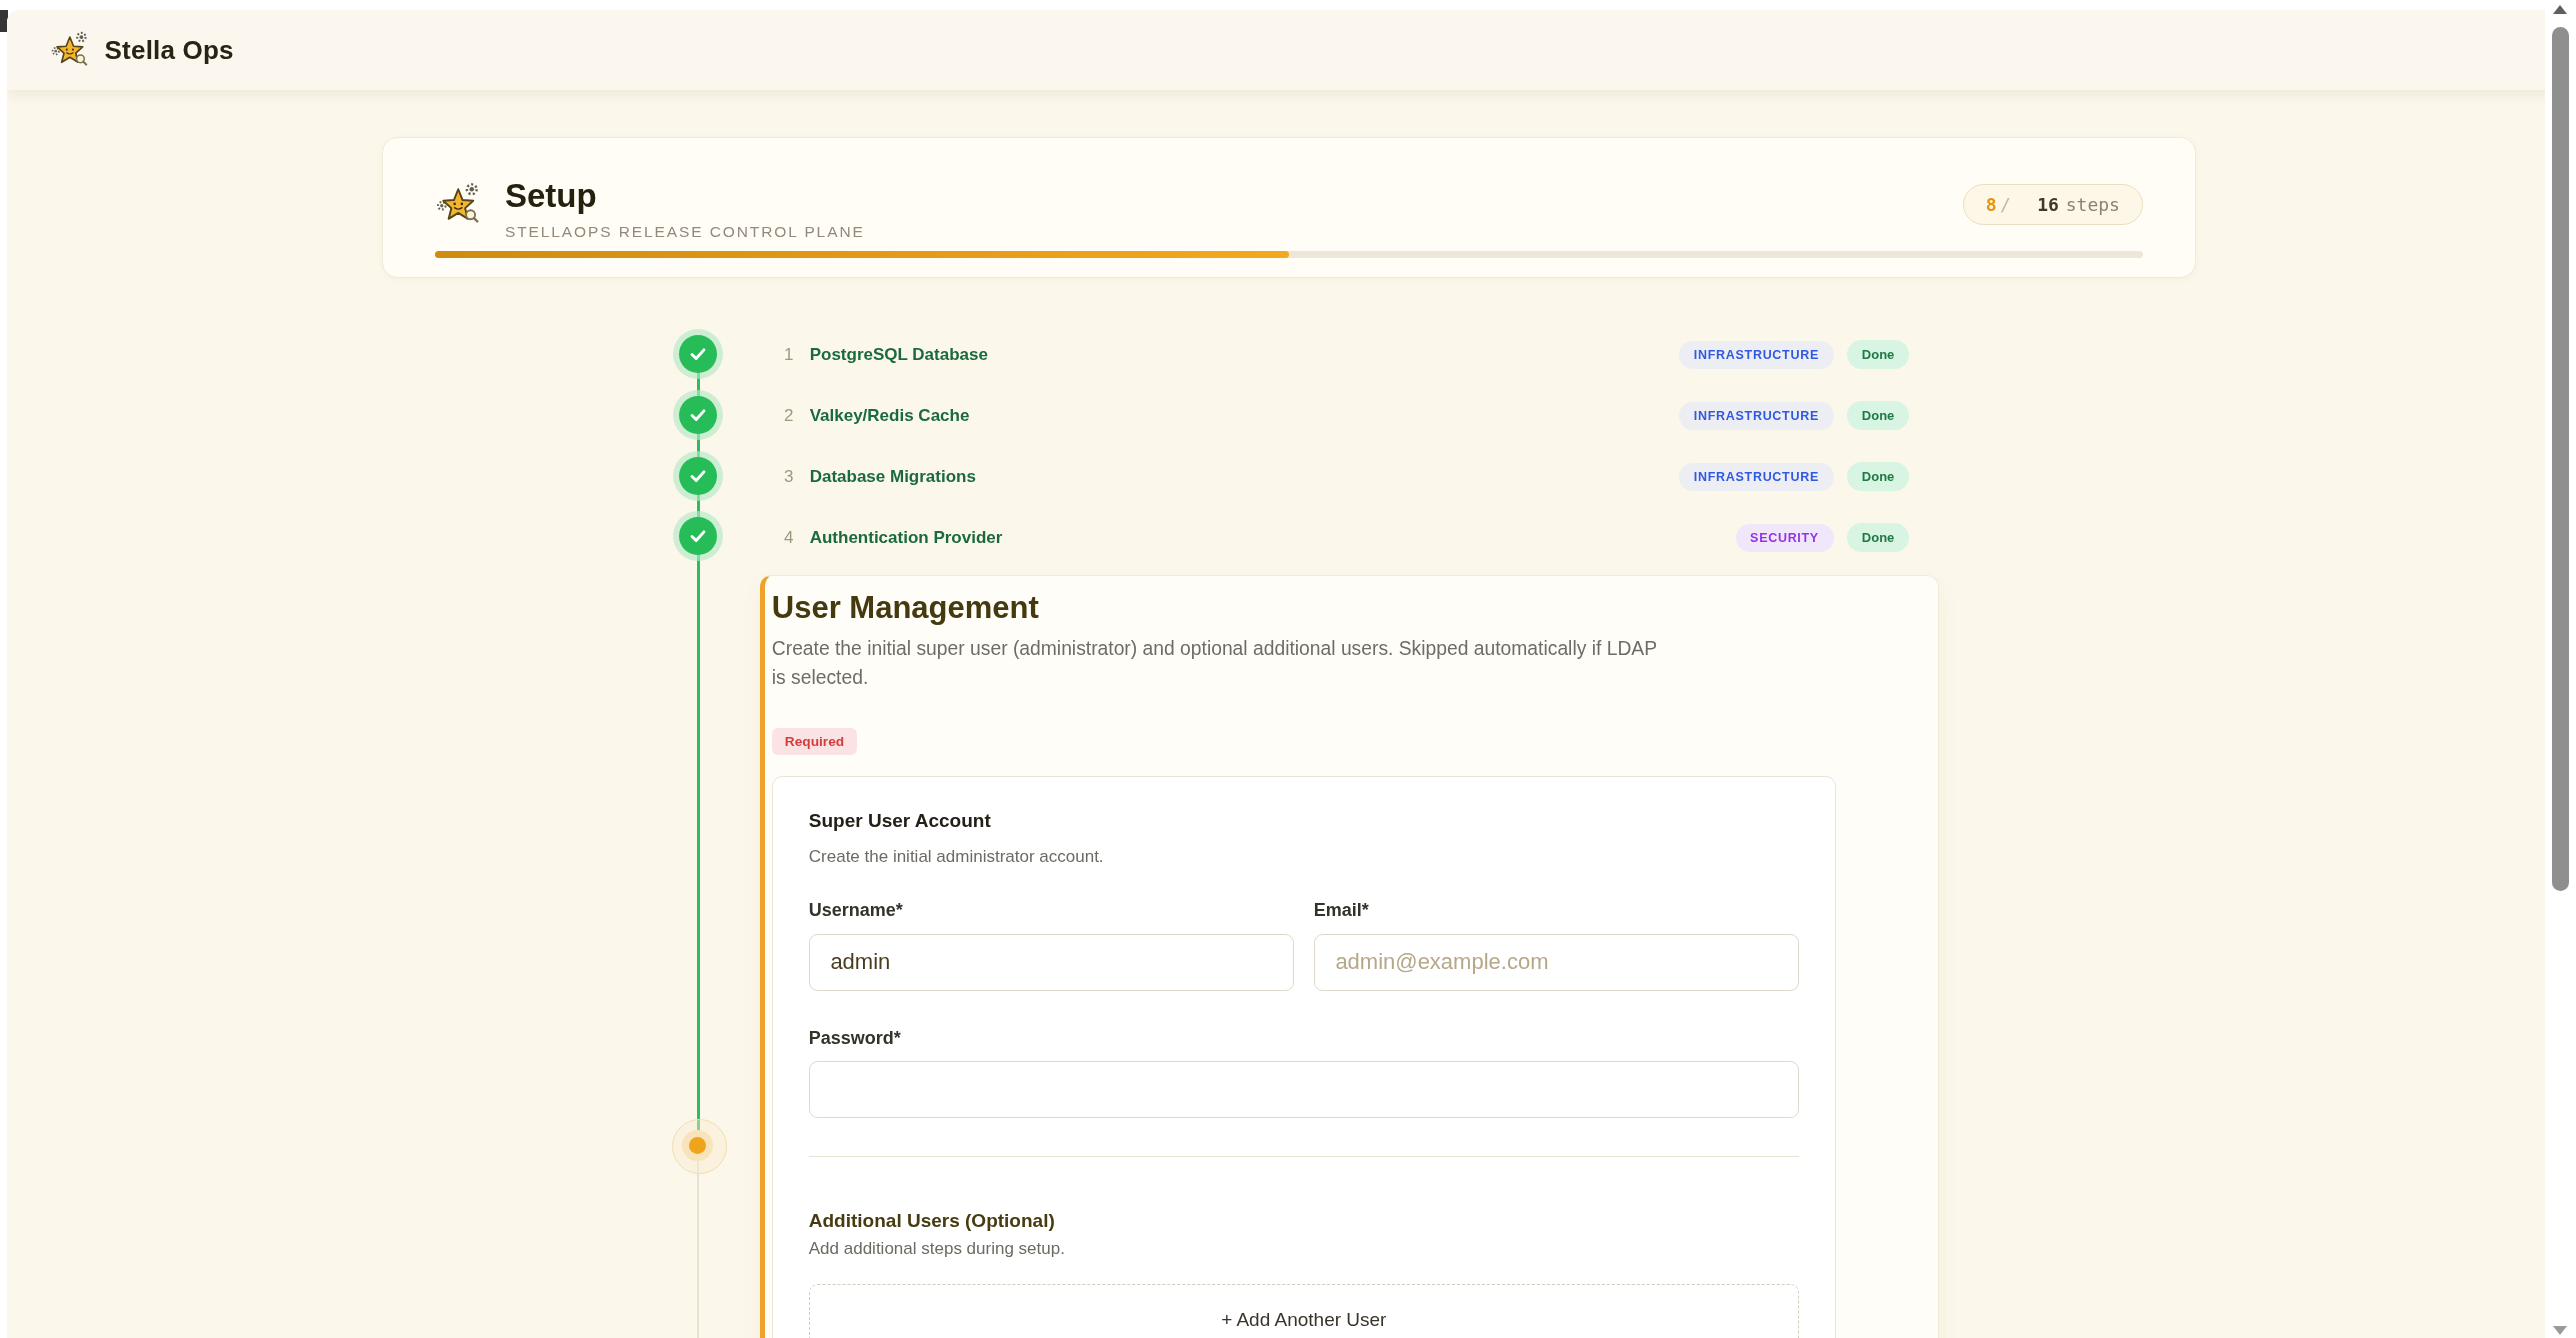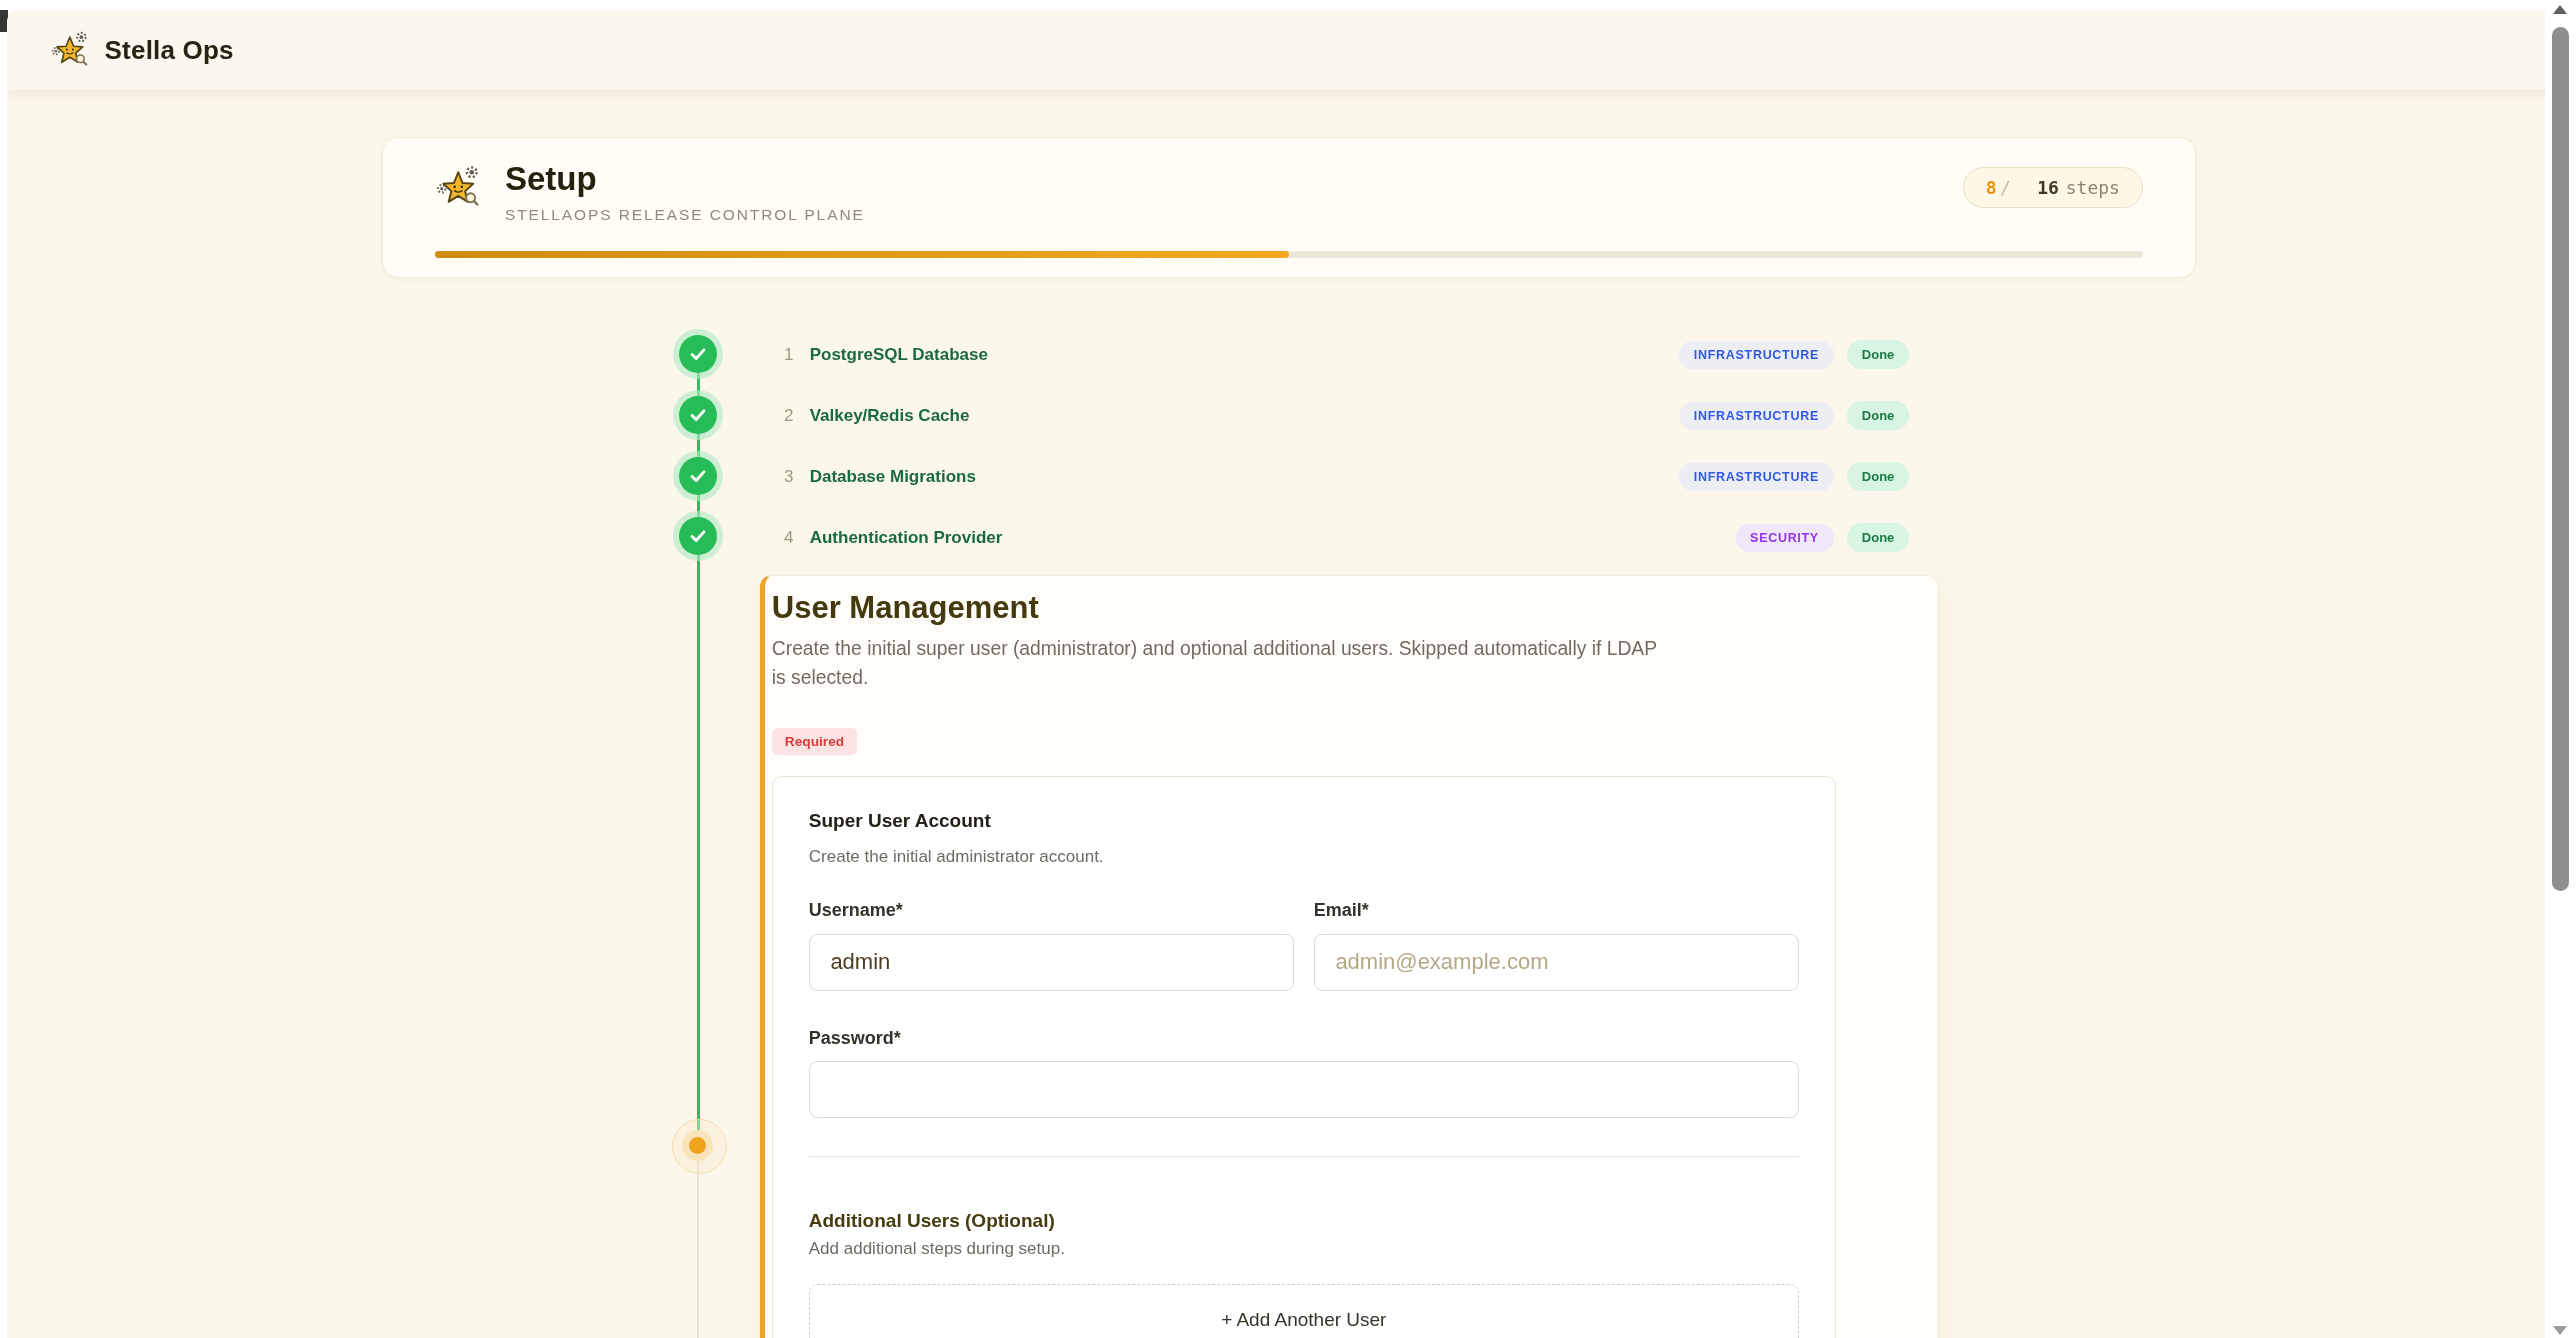--- a/index.html
+++ b/index.html
@@ -16,21 +16,21 @@
   .navbar{position:absolute;left:0;top:0;width:100%;height:80px;background:#fbf6ee;
           border-radius:12px 12px 0 0;box-shadow:0 5.2px 12px rgba(120,95,35,.08);
           display:flex;align-items:center;padding-left:43px;box-sizing:border-box;gap:13.7px;}
   .navbar .logo{width:41px;height:41px;flex:0 0 auto;}
   .brand{font-size:26px;font-weight:700;color:#292313;letter-spacing:0.2px;}
 
   
   .setup-card{position:absolute;left:375px;top:127px;width:1814px;height:141px;box-sizing:border-box;
               background:#fffdf5;border:0.9px solid #f1ead7;border-radius:15.5px;
               box-shadow:0 1.7px 5.2px rgba(140,110,40,.05);}
-  .setup-head{position:absolute;left:52px;right:52px;top:24px;display:flex;align-items:flex-start;gap:22px;}
+  .setup-head{position:absolute;left:52px;right:52px;top:41px;display:flex;align-items:flex-start;gap:22px;}
   .setup-card .mascot{width:48px;height:48px;margin-top:1.7px;flex:0 0 auto;}
   .setup-title{font-size:33px;font-weight:700;color:#26200f;line-height:1.05;margin:0;}
   .setup-subtitle{margin-top:8.6px;font-size:15.5px;font-weight:500;color:#93887a;letter-spacing:1.9px;}
   .steps-pill{margin-left:auto;margin-top:5.2px;background:#fdf7e7;border:0.9px solid #eadec2;border-radius:858px;
               padding:8.6px 22px;font-family:"DejaVu Sans Mono","Liberation Mono",monospace;font-size:18px;color:#8b8271;}
   .steps-pill .n-done{color:#e8940b;font-weight:700;}
   .steps-pill .slash{color:#c3b89e;margin:0 3.4px;}
   .steps-pill .n-total{color:#3f3a28;font-weight:700;margin-right:6.9px;margin-left:23px;}
   .progress-track{position:absolute;left:52px;right:52px;top:113px;height:6.9px;border-radius:4.3px;background:#ece7d8;}
   .progress-fill{height:100%;border-radius:4.3px;background:linear-gradient(90deg,#ce8c10,#f3a81f);}

